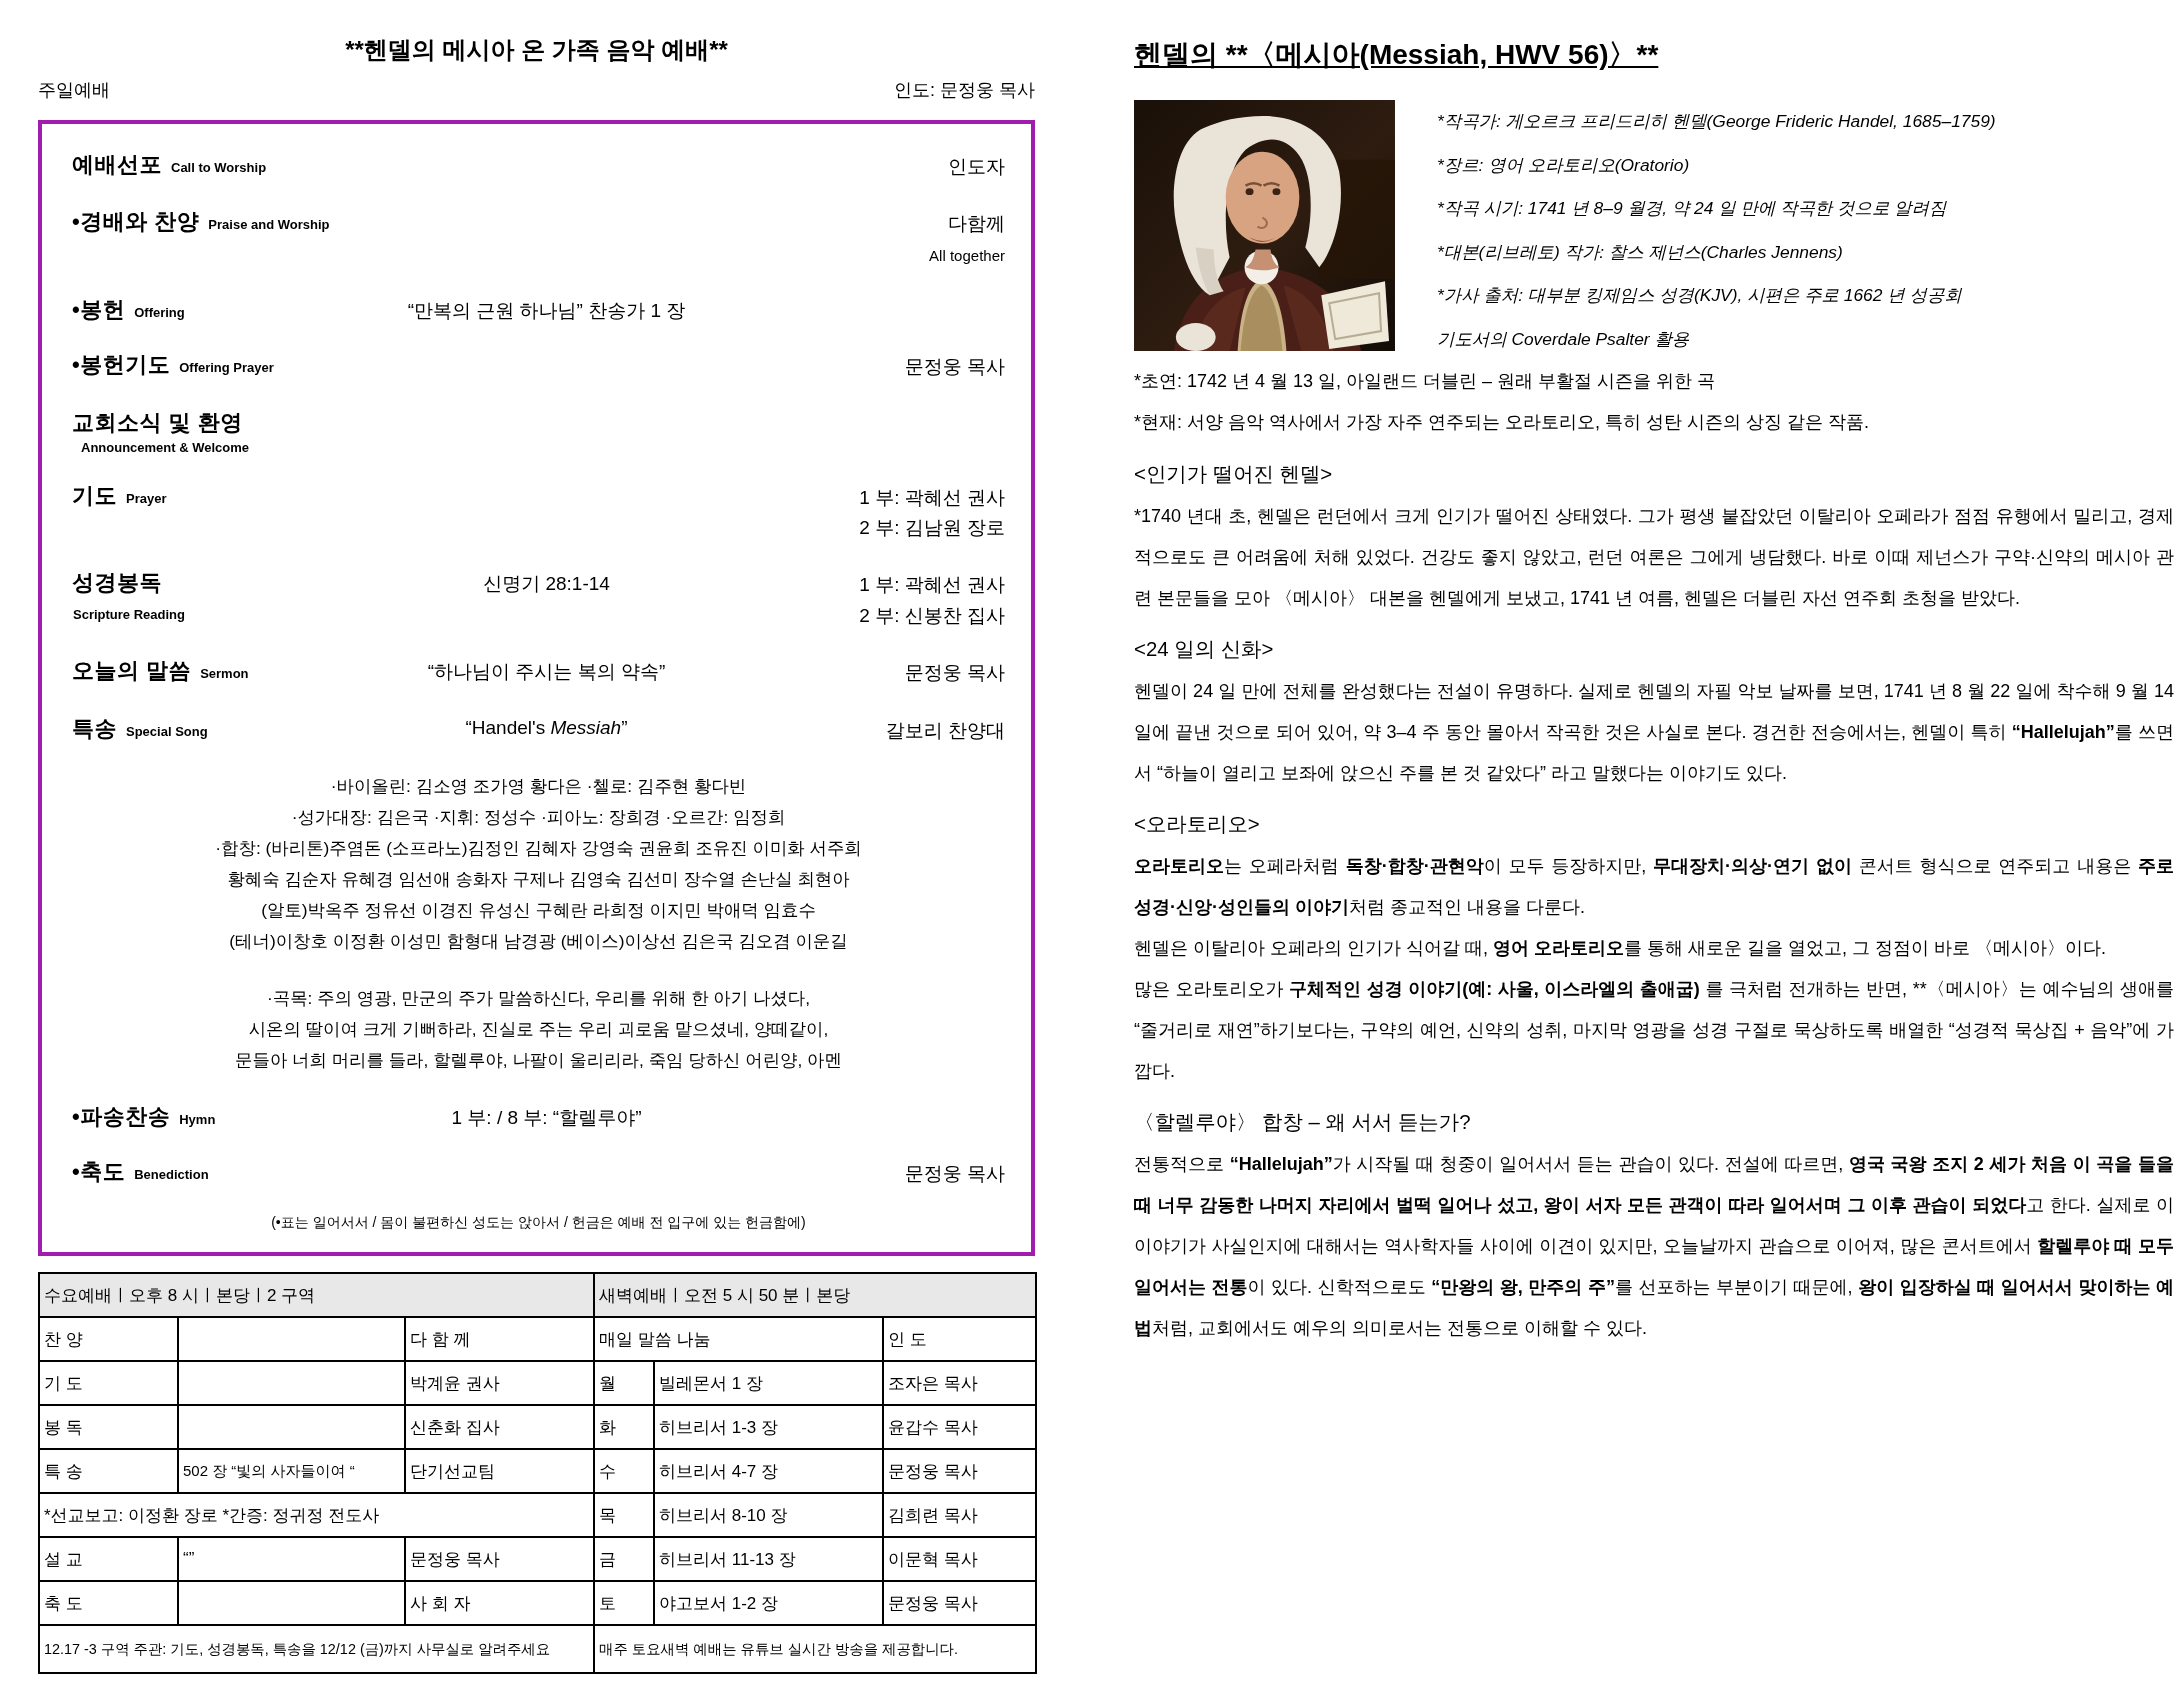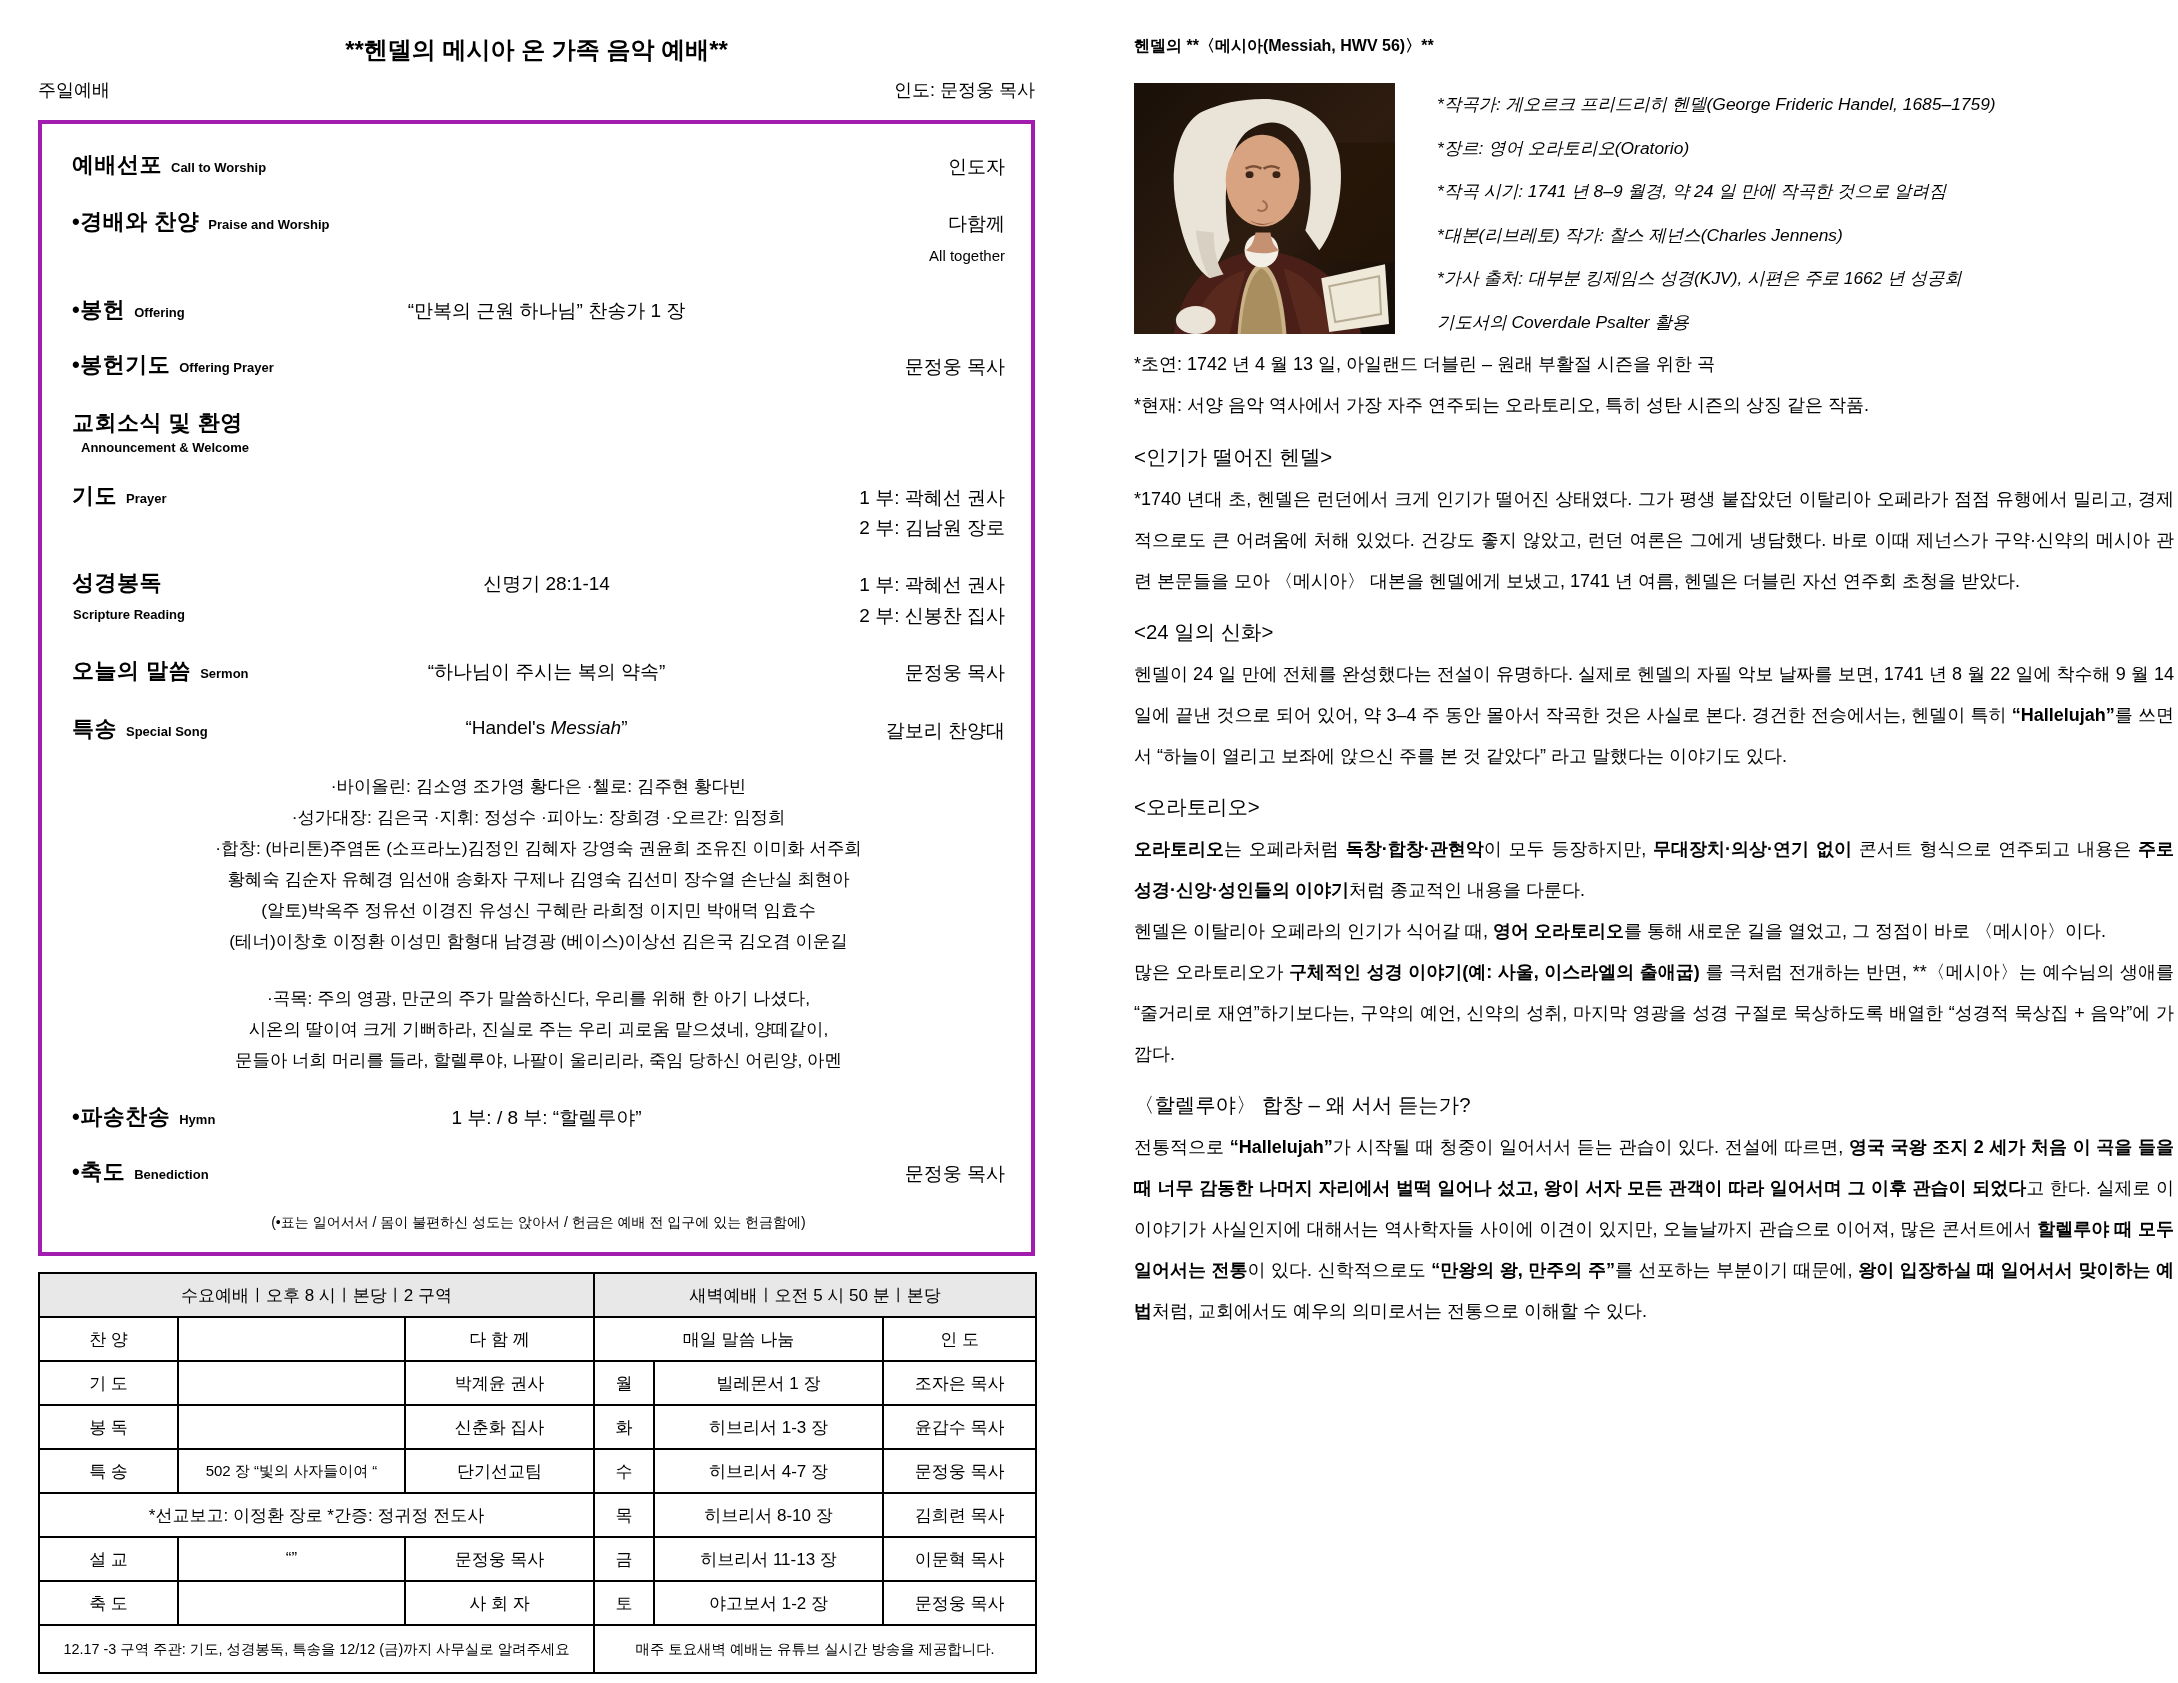--- a/index.html
+++ b/index.html
@@ -20,34 +20,34 @@
   .worship-row{display:grid;grid-template-columns:267px 1fr 251px;align-items:start;margin-bottom:25px;}
   .w-ko{font-weight:bold;font-size:22px;letter-spacing:0.5px;}
   .w-en{font-weight:bold;font-size:13px;margin-left:9px;}
   .w-en.below{display:block;margin-left:1px;margin-top:9px;}
   .w-center{text-align:center;font-size:19px;padding-top:3px;}
   .w-right{text-align:right;font-size:19px;line-height:1.6;padding-top:2px;}
   .center-block{text-align:center;font-size:17.4px;line-height:1.78;margin:2px 0 26px;}
   .footnote{text-align:center;font-size:14px;margin:14px 0 6px;}
 
   table{border-collapse:collapse;table-layout:fixed;}
-  td{border:2px solid #000;text-align:center;font-size:17px;height:42px;padding:0 4px;overflow:hidden;}
+  td{border:2px solid #000;text-align:left;font-size:17px;height:42px;padding:0 4px;overflow:hidden;}
   td.hd{background:var(--hd-bg);}
   td.hdb{background:var(--hd-bg);font-weight:bold;font-size:16.4px;height:42px;}
   td.sm{font-size:15px;}
   td.note{font-size:14.4px;height:46px;}
   .mid-tables{display:flex;margin-top:16px;}
   .wed-table{width:555px;}
   .dawn-table{width:442px;margin-left:-2px;}
   .duty-table{width:997px;margin-top:12px;}
   .duty-table td{height:36px;font-size:16px;}
 
   
   .right-page{position:absolute;left:1134px;top:36px;width:1040px;}
-  .rp-title{font-weight:bold;font-size:16px;}
+  .rp-title{font-weight:bold;font-size:28px;text-decoration:underline;}
   .rp-hero{display:flex;margin-top:26px;font-style:italic;}
   .rp-portrait{flex:0 0 auto;width:261px;height:251px;margin-right:42px;}
   .rp-facts{font-size:17.4px;line-height:2.5;padding-top:0px;}
   .rp-line{font-size:18px;line-height:2.3;}
   .rp-heading{font-size:20.4px;font-weight:normal;margin:16px 0 8px;}
   .rp-para{font-size:18px;line-height:2.28;text-align:justify;}
 </style>
 </head>
 <body style="--hd-bg: #e8e8e8;">
 

